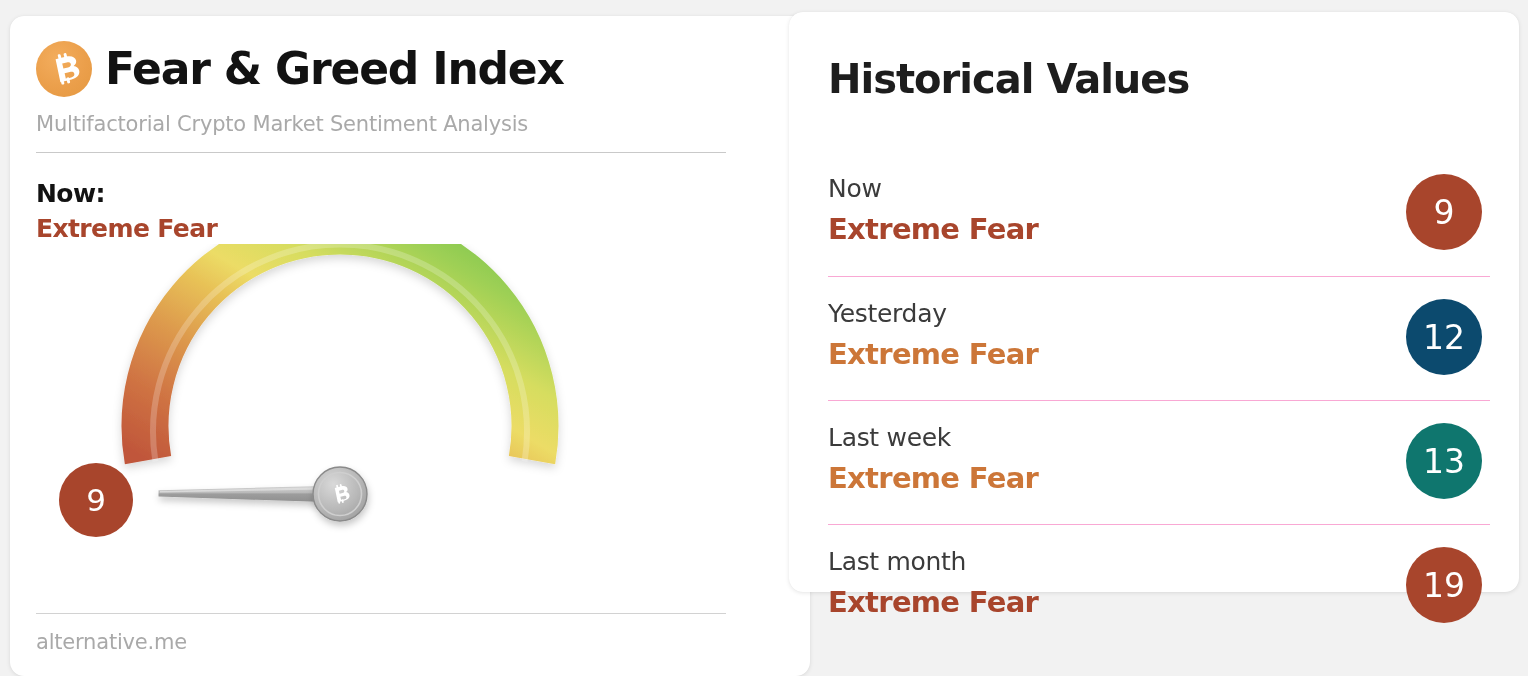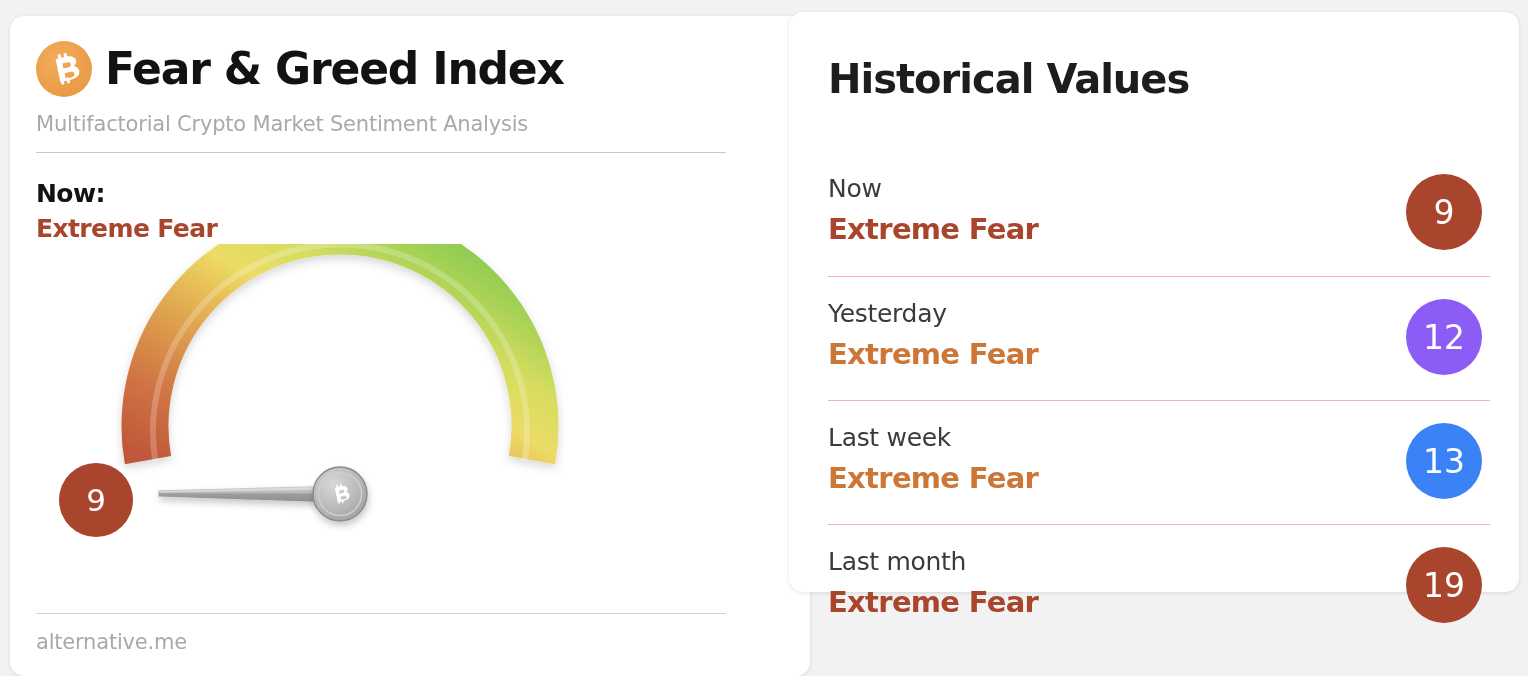--- a/index.html
+++ b/index.html
@@ -321,31 +321,31 @@
         <div class="hist-badge" style="background: rgb(168, 69, 44);">
           <span>9</span>
         </div>
       </div>
 
       <div class="hist-row">
         <div class="hist-text">
           <div class="hist-period">Yesterday</div>
           <div class="hist-class" style="color: rgb(204, 118, 56);">Extreme Fear</div>
         </div>
-        <div class="hist-badge" style="background: #8b5cf6; justify-content: center;">
+        <div class="hist-badge" style="background: #0c4a6e; justify-content: center;">
           <span>12</span>
         </div>
       </div>
 
       <div class="hist-row">
         <div class="hist-text">
           <div class="hist-period">Last week</div>
           <div class="hist-class" style="color: rgb(204, 118, 56);">Extreme Fear</div>
         </div>
-        <div class="hist-badge" style="background: #3b82f6;">
+        <div class="hist-badge" style="background: #0f766e;">
           <span>13</span>
         </div>
       </div>
 
       <div class="hist-row">
         <div class="hist-text">
           <div class="hist-period">Last month</div>
           <div class="hist-class" style="color: rgb(168, 69, 44);">Extreme Fear</div>
         </div>
         <div class="hist-badge" style="background: rgb(168, 69, 44);">

